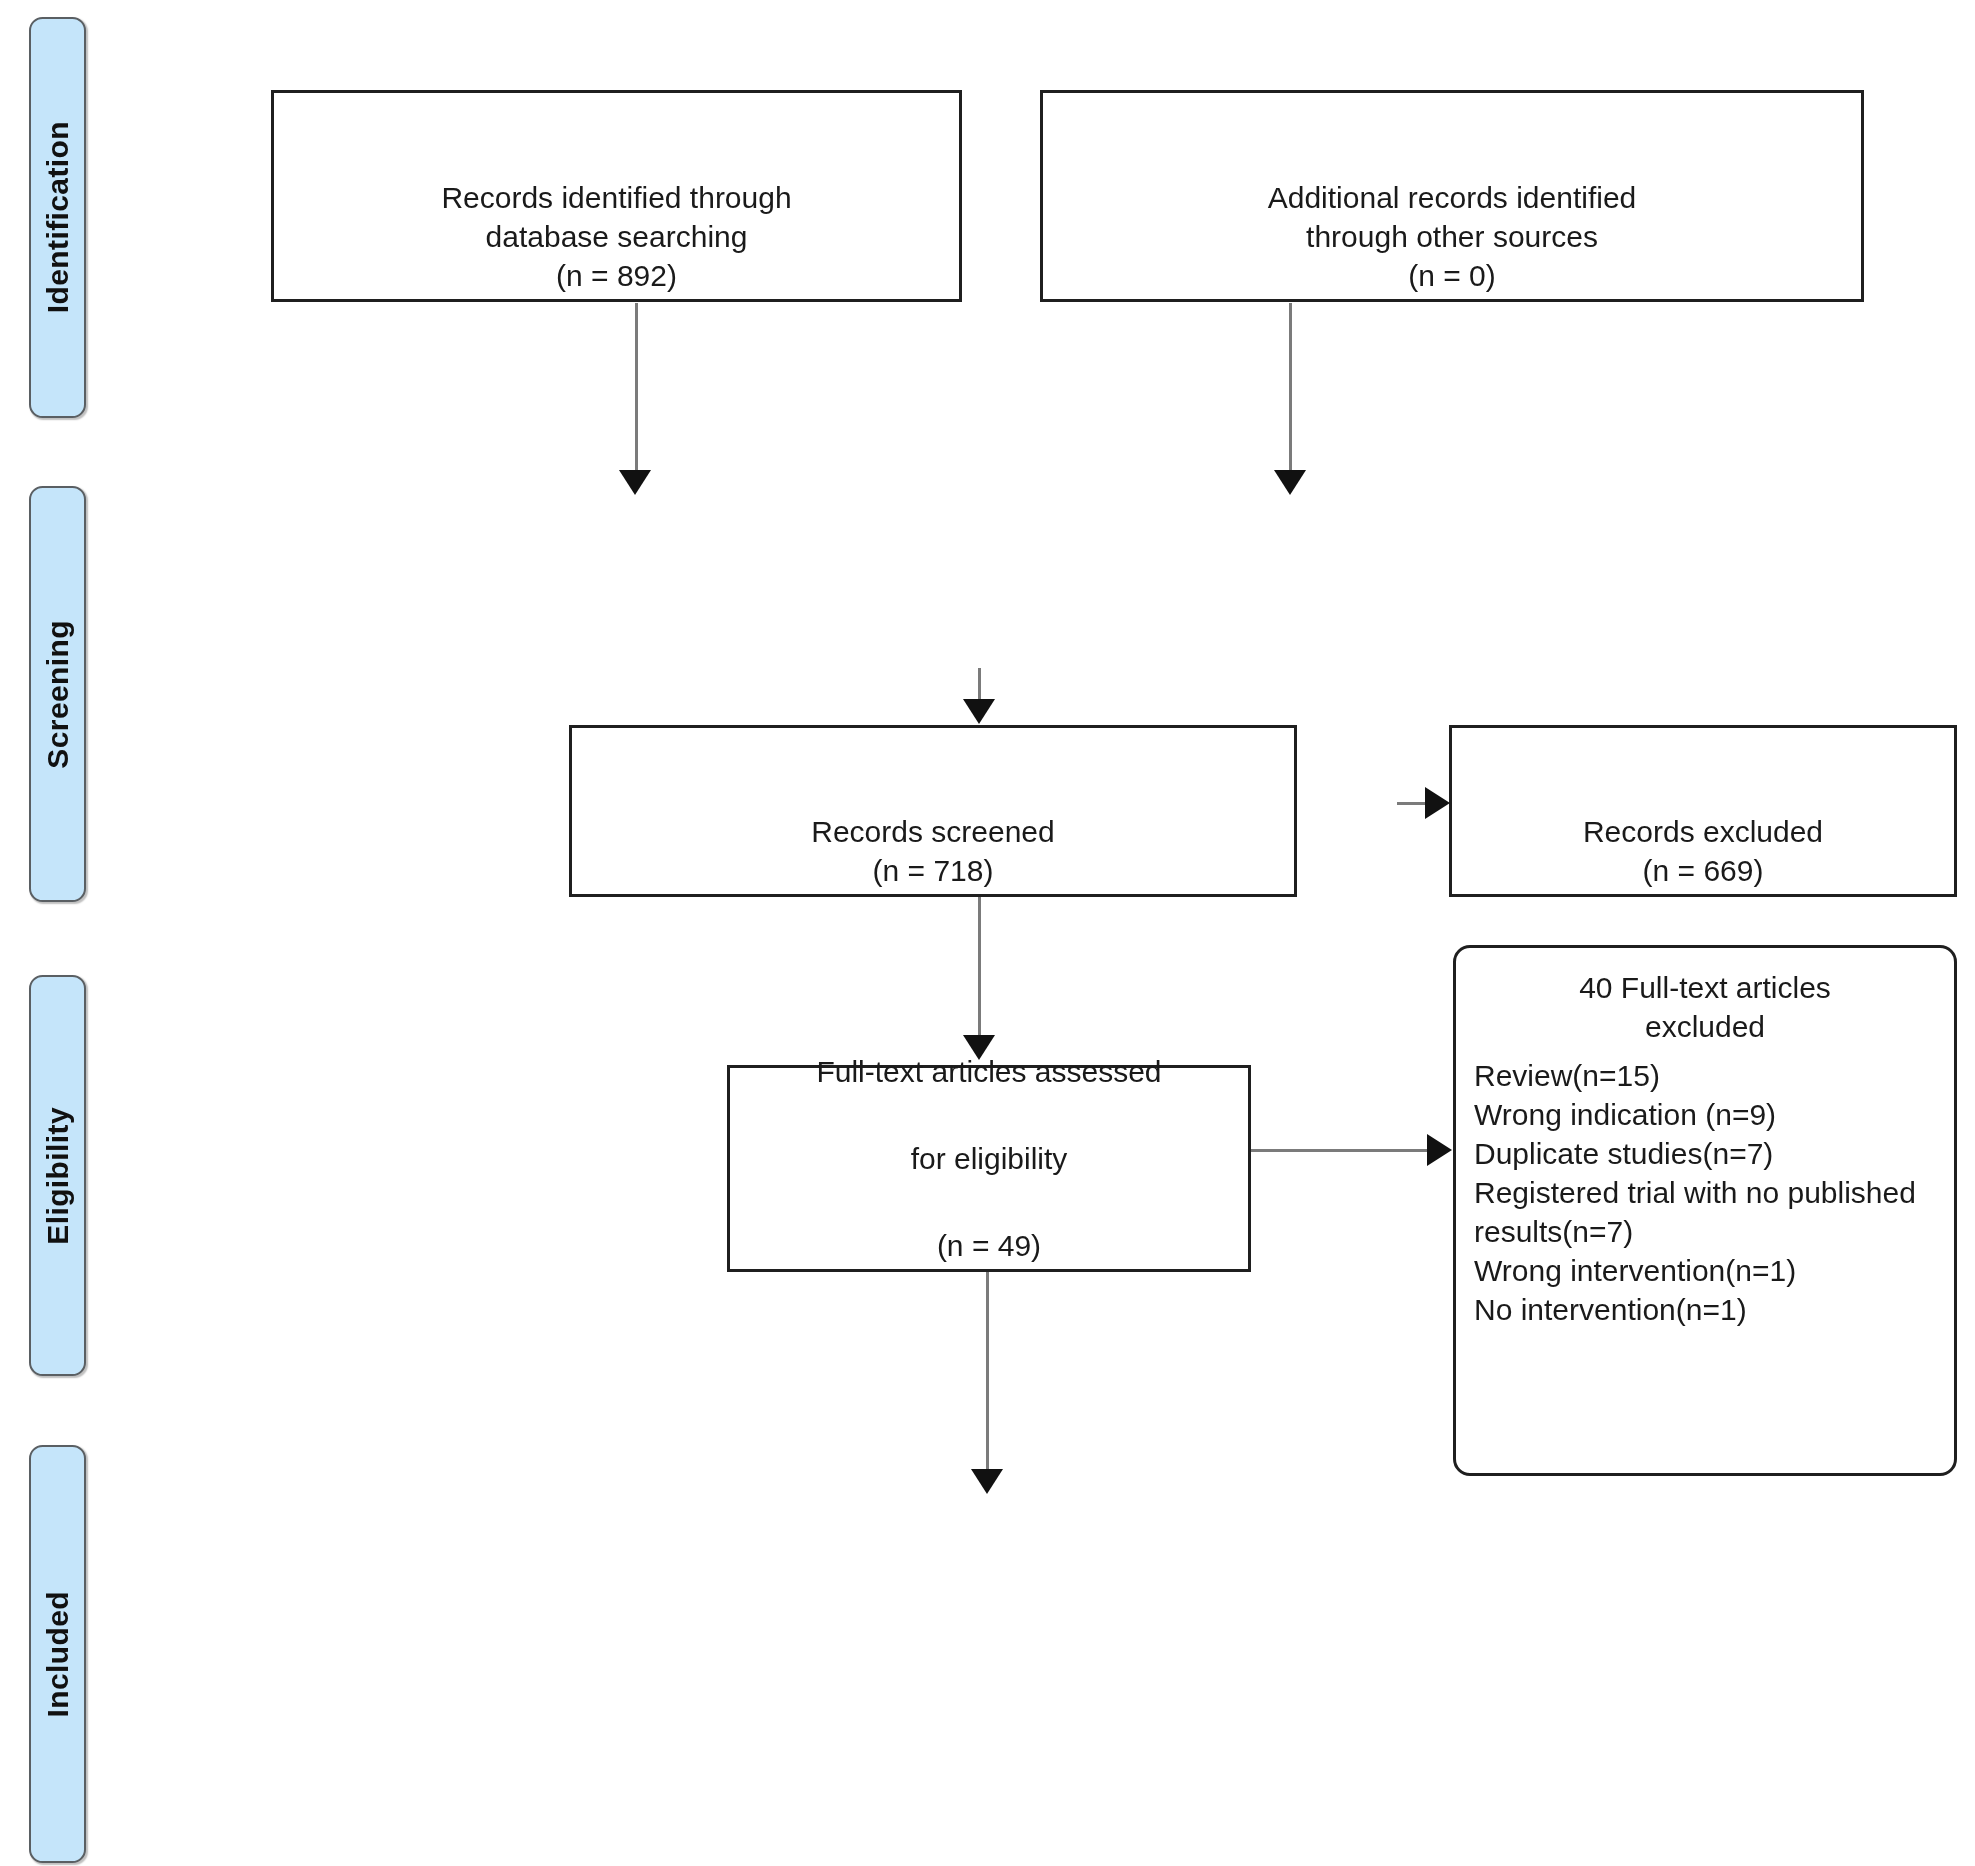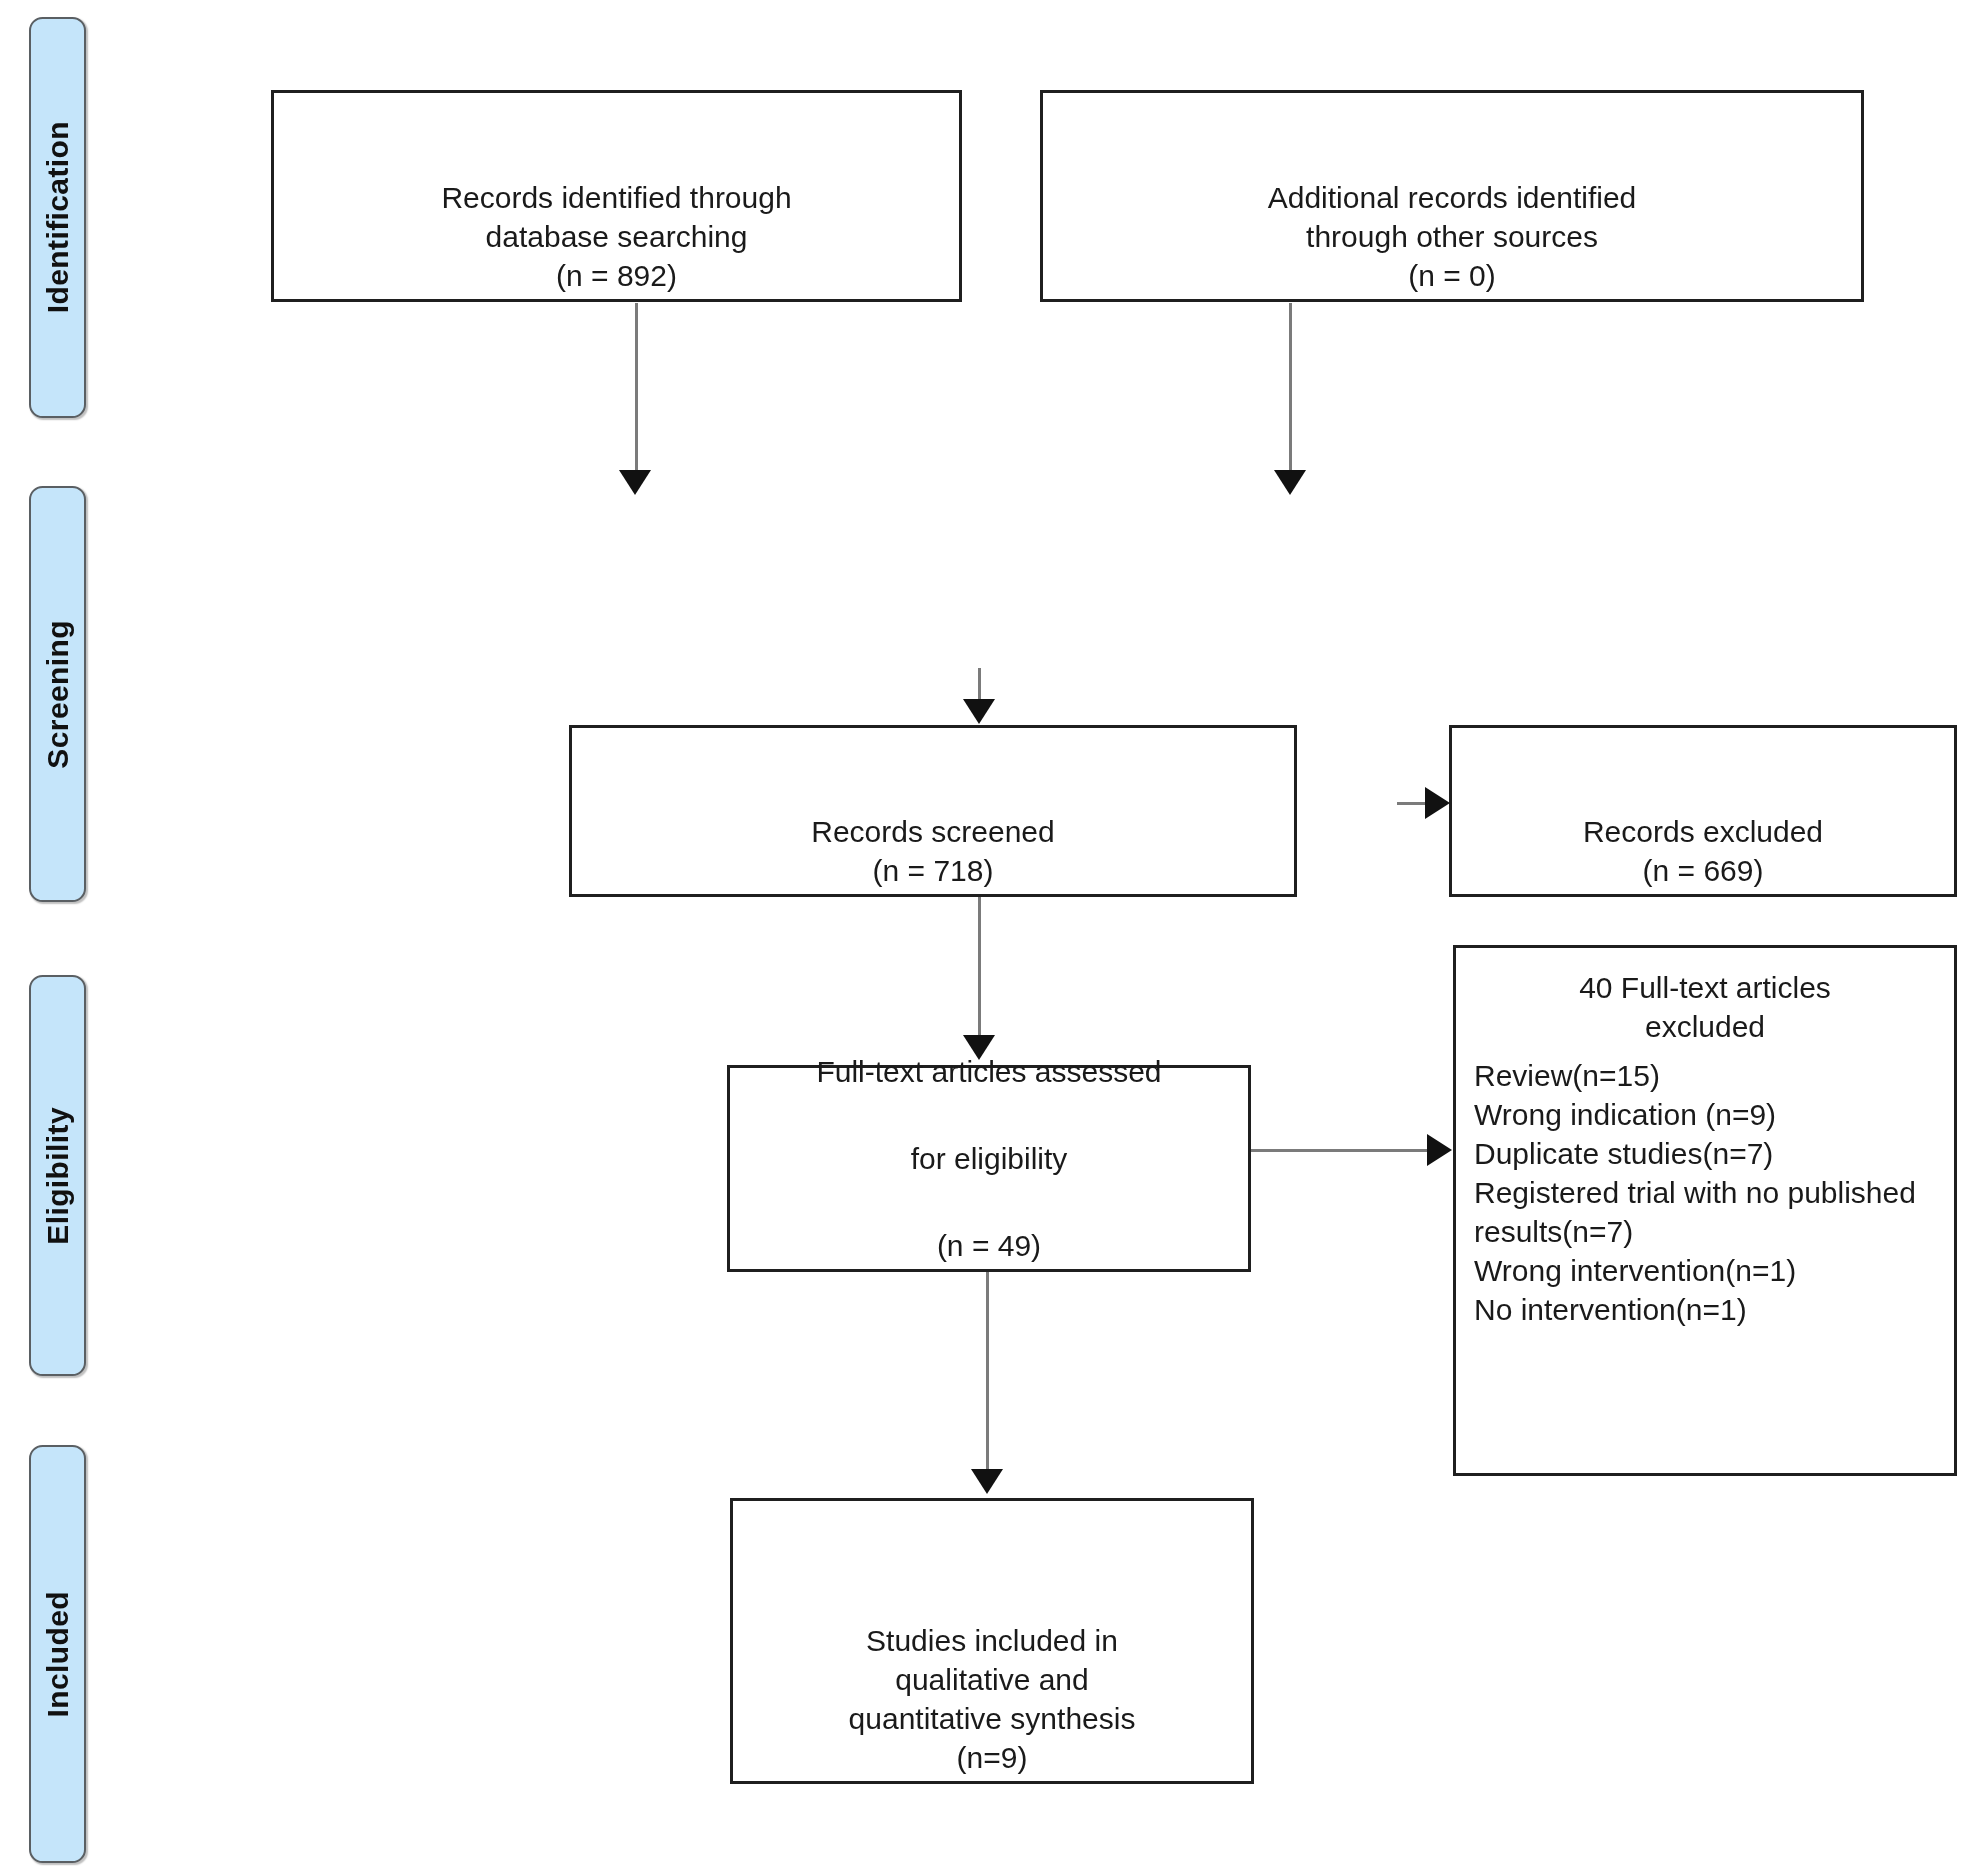--- a/index.html
+++ b/index.html
@@ -156,40 +156,34 @@
 
   <div class="vline" style="left:978px;top:897px;width:3px;height:138px;"></div>
   <div class="arrow-down" style="left:963px;top:1035px;"></div>
 
   <div class="box" style="left:727px;top:1065px;width:524px;height:207px;gap:48px;">
     <span class="line">Full-text articles assessed</span>
     <span class="line">for eligibility</span>
     <span class="line">(n = 49)</span>
   </div>
 
-  <div class="box listbox" style="left:1453px;top:945px;width:504px;height:531px;">
+  <div class="box listbox" style="left:1453px;top:945px;width:504px;height:531px;border-radius:17px;">
     <span class="head">40 Full-text articles</span>
     <span class="head">excluded</span>
     <div class="reasons">
       <span class="line">Review(n=15)</span>
       <span class="line">Wrong indication (n=9)</span>
       <span class="line">Duplicate studies(n=7)</span>
       <span class="line">Registered trial with no published results(n=7)</span>
       <span class="line">Wrong intervention(n=1)</span>
       <span class="line">No intervention(n=1)</span>
     </div>
   </div>
 
   <div class="hline" style="left:1251px;top:1149px;width:177px;height:3px;"></div>
   <div class="arrow-right" style="left:1427px;top:1134px;"></div>
 
   <div class="vline" style="left:986px;top:1272px;width:3px;height:197px;"></div>
   <div class="arrow-down" style="left:971px;top:1469px;"></div>
 
-  <div class="box" style="left:730px;top:1498px;width:524px;height:286px;">
-    <span class="line">Studies included in</span>
-    <span class="line">qualitative and</span>
-    <span class="line">quantitative synthesis</span>
-    <span class="line">(n=9)</span>
-  </div>
 
 </div>
 
 
 </body></html>

